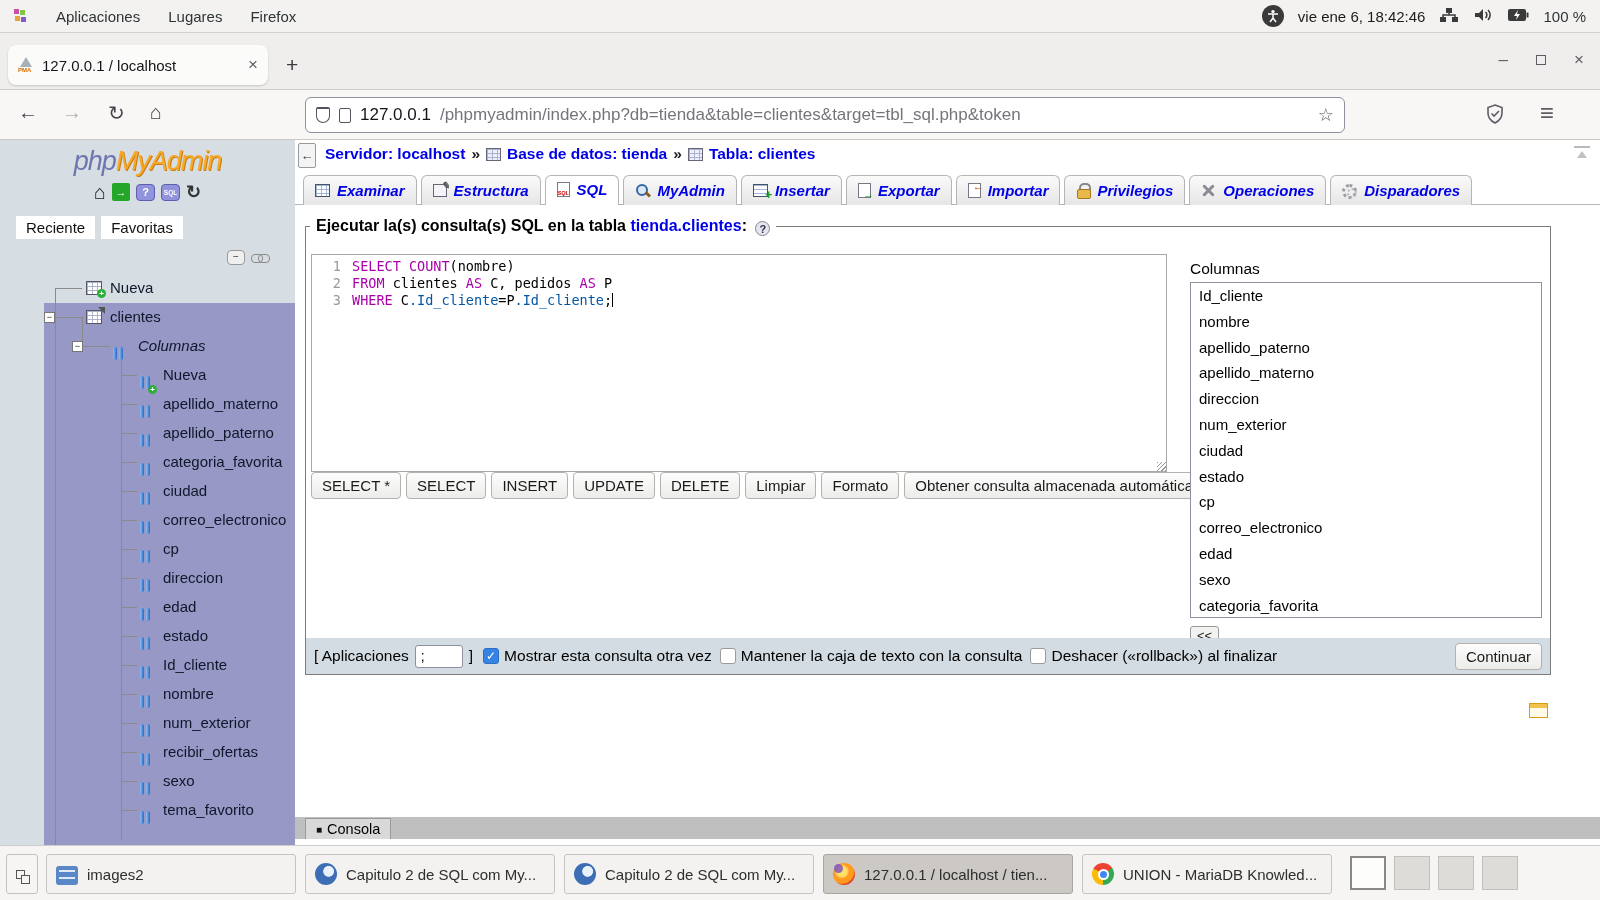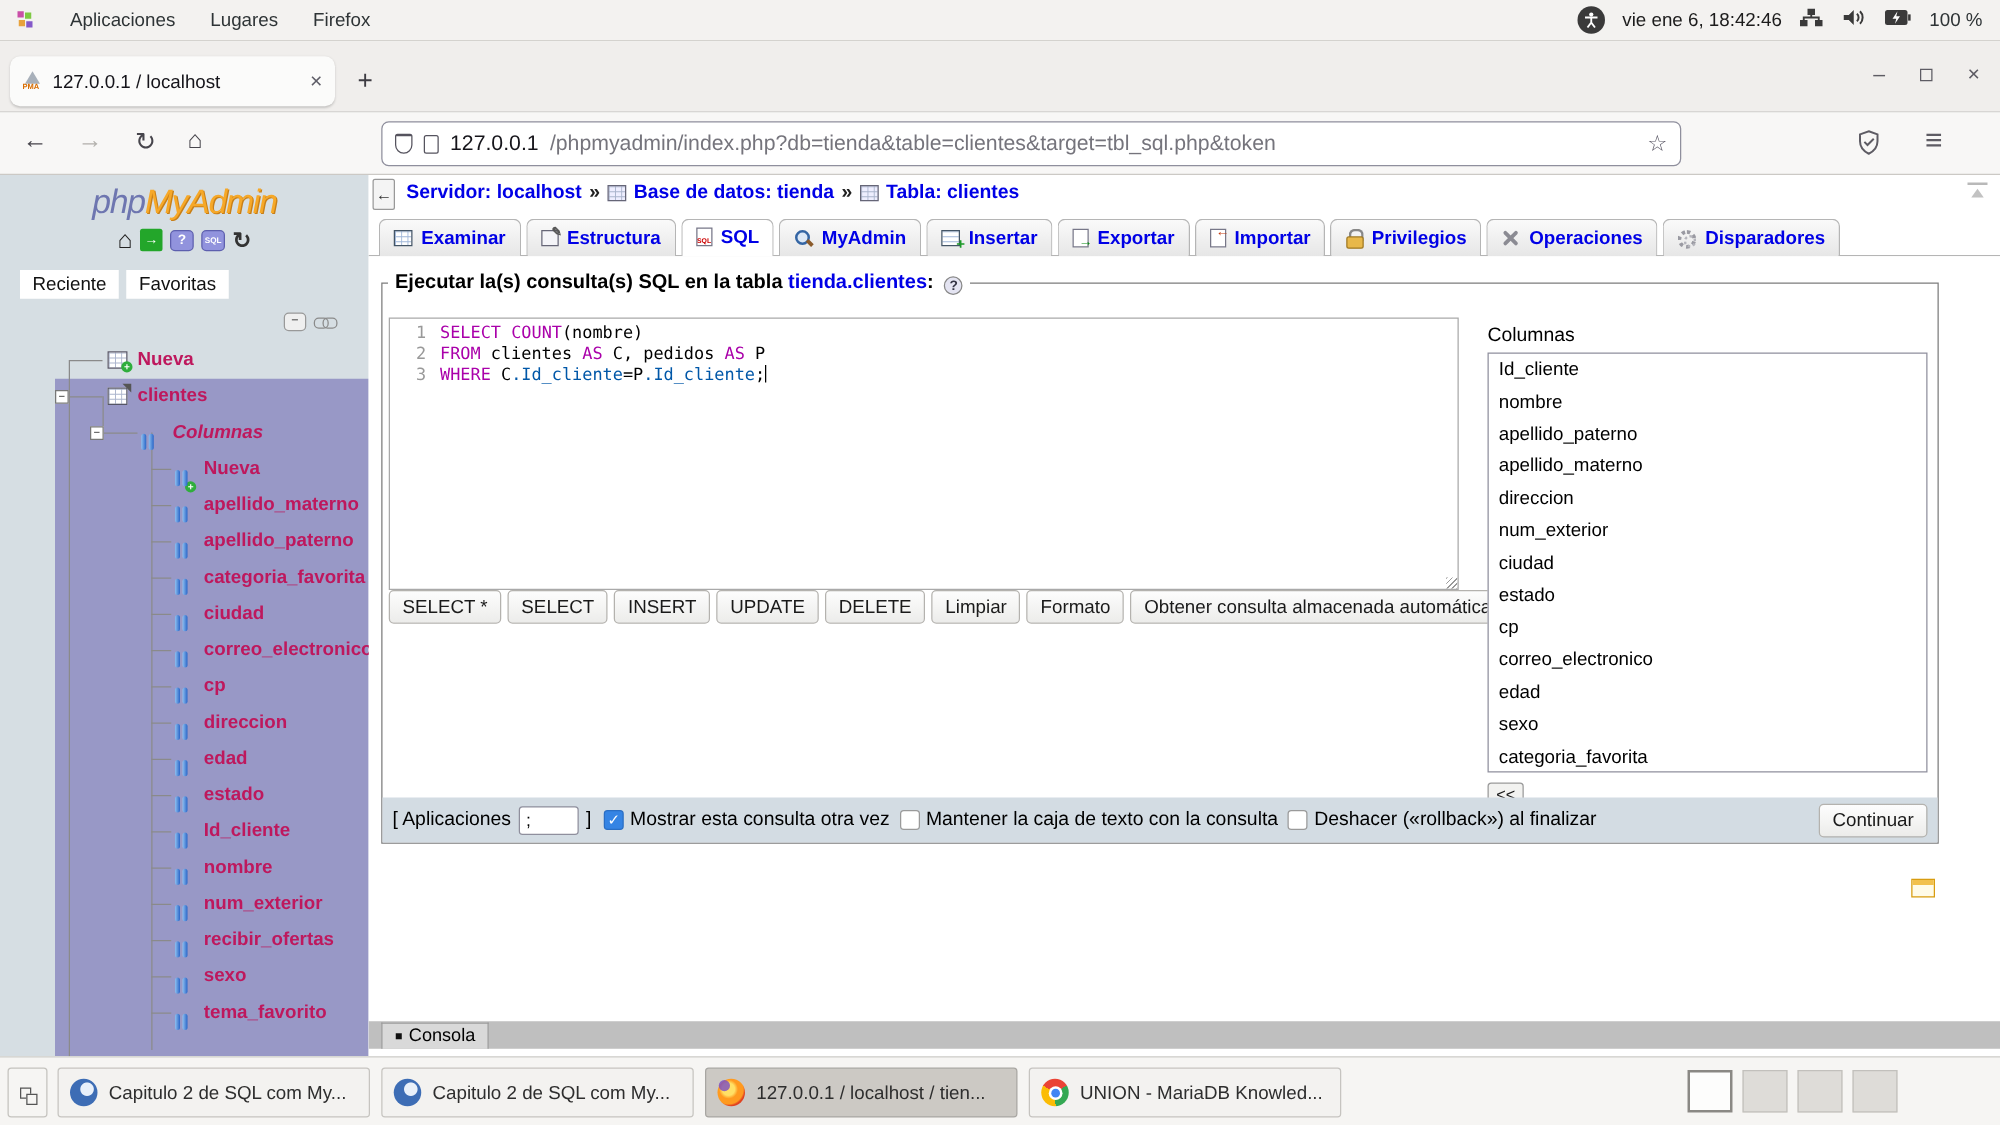--- a/index.html
+++ b/index.html
@@ -68,21 +68,21 @@
   .vline{position:absolute;width:1px;background:#8a8a8a;z-index:2;}
   .trow{position:relative;height:29px;z-index:3;display:flex;align-items:center;}
   .stub{position:absolute;top:14px;height:1px;background:#8a8a8a;}
   .d1 .stub{left:56px;width:26px;}
   .d2 .stub{left:82px;width:28px;}
   .d3 .stub{left:121px;width:16px;}
   .exp{position:absolute;top:9px;width:11px;height:11px;border:1px solid #777;background:#fff;font-size:9px;line-height:9px;text-align:center;color:#222;z-index:4;}
   .d1 .exp{left:44px;} .d2 .exp{left:72px;}
   .nic{position:absolute;top:7px;}
   .d1 .nic{left:86px;} .d2 .nic{left:112px;} .d3 .nic{left:139px;}
-  .tlabel{position:absolute;top:5px;color:#be185d;font-weight:bold;}
+  .tlabel{position:absolute;top:5px;color:#0f172a;}
   .d1 .tlabel{left:110px;} .d2 .tlabel{left:138px;} .d3 .tlabel{left:163px;}
   .it .tlabel{font-style:italic;}
   .ic-table{width:16px;height:14px;background:#fff;border:1px solid #556;
     background-image:linear-gradient(#aab4cc 1px,transparent 1px),linear-gradient(90deg,#aab4cc 1px,transparent 1px);background-size:5px 4px;}
   .ic-cols{width:13px;height:15px;position:relative;}
   .ic-cols::before,.ic-cols::after{content:"";position:absolute;top:1px;width:4px;height:13px;border-radius:2px;
     background:linear-gradient(90deg,#8fc0f0,#2a66c8);}
   .ic-cols::before{left:1px;} .ic-cols::after{left:7px;}
   .plusbadge{position:absolute;right:-5px;bottom:-4px;width:9px;height:9px;border-radius:50%;background:#2fae3c;color:#fff;
     font-size:8px;line-height:9px;text-align:center;font-weight:bold;}
@@ -92,21 +92,21 @@
   #crumbrow{position:absolute;left:0;top:0;right:0;height:32px;background:#fff;}
   #navtoggle{position:absolute;left:3px;top:3px;width:18px;height:25px;border:1px solid #999;background:#f4f4f4;
     font-size:13px;color:#333;text-align:center;line-height:23px;border-radius:2px;}
   #crumbs{position:absolute;left:30px;top:5px;font-size:15.5px;font-weight:bold;display:flex;align-items:center;gap:6px;white-space:nowrap;}
   .crumb{color:#0000e6;}
   .csep{color:#222;}
   .cic{width:15px;height:13px;background:#eef;border:1px solid #667;
     background-image:linear-gradient(#aab4cc 1px,transparent 1px),linear-gradient(90deg,#aab4cc 1px,transparent 1px);background-size:5px 4px;}
   #crumbcollapse{position:absolute;right:10px;top:6px;width:16px;height:14px;border-top:2px solid #b9b9b9;}
   #crumbcollapse::after{content:"";position:absolute;left:3px;top:3px;border-left:5px solid transparent;border-right:5px solid transparent;border-bottom:7px solid #c2c2c2;}
-  #tabrow{position:absolute;left:0;top:32px;right:0;height:33px;background:#fff;border-bottom:1px solid #b5b5b5;}
+  #tabrow{position:absolute;left:0;top:32px;right:0;height:33px;background:#fff;border-bottom:1px solid #b5b5b5;font-style:italic;}
   #pma-tabs{position:absolute;left:8px;bottom:-1px;display:flex;gap:4px;}
   .pmatab{display:inline-flex;align-items:center;gap:7px;padding:5px 11px 6px;border:1px solid #b5b5b5;border-bottom:none;
     border-radius:6px 6px 0 0;background:linear-gradient(#fafafa,#e6e6e6);font-size:15px;font-weight:bold;color:#0000e6;white-space:nowrap;}
   .pmatab.active{background:#fff;padding-bottom:7px;}
   .tic{display:inline-block;position:relative;}
   .tic-browse{width:15px;height:13px;background:#fff;border:1px solid #456;
     background-image:linear-gradient(#9fb6d8 1px,transparent 1px),linear-gradient(90deg,#9fb6d8 1px,transparent 1px);background-size:5px 4px;}
   .tic-structure{width:14px;height:13px;background:#f4f4f8;border:1px solid #667;}
   .tic-structure::after{content:"✎";position:absolute;right:-4px;top:-5px;font-size:10px;color:#555;}
   .tic-sql{width:13px;height:15px;background:#fff;border:1px solid #778;}
@@ -534,20 +534,24 @@
           </span>
         </div>
       </div>
     </main>
   </div>
 
   <footer id="taskbar">
     <span id="showdesk"></span>
     <div id="taskwins">
         <div class="twin">
+          <span class="wic wic-file-manager"></span>
+          <span class="twtitle">images2</span>
+        </div>
+        <div class="twin">
           <span class="wic wic-document-viewer"></span>
           <span class="twtitle">Capitulo 2 de SQL com My...</span>
         </div>
         <div class="twin">
           <span class="wic wic-document-viewer"></span>
           <span class="twtitle">Capitulo 2 de SQL com My...</span>
         </div>
         <div class="twin active">
           <span class="wic wic-firefox"></span>
           <span class="twtitle">127.0.0.1 / localhost / tien...</span>

